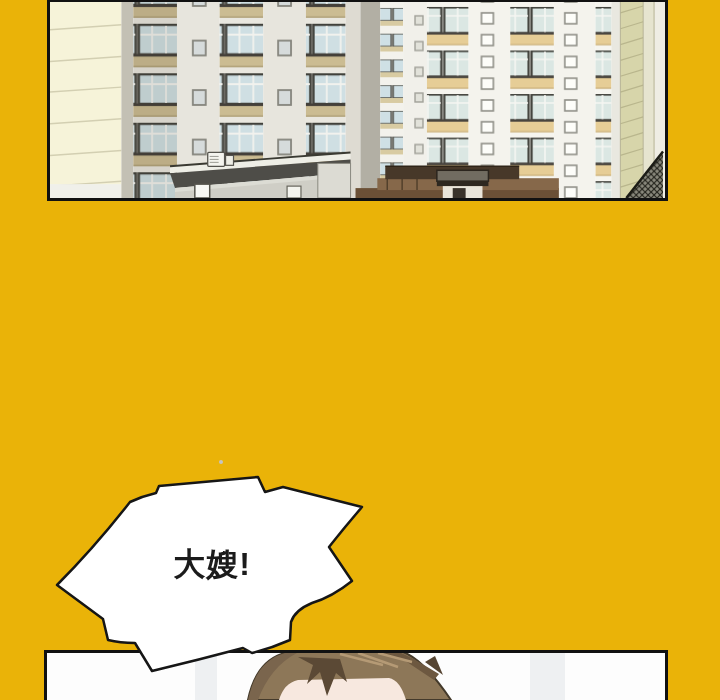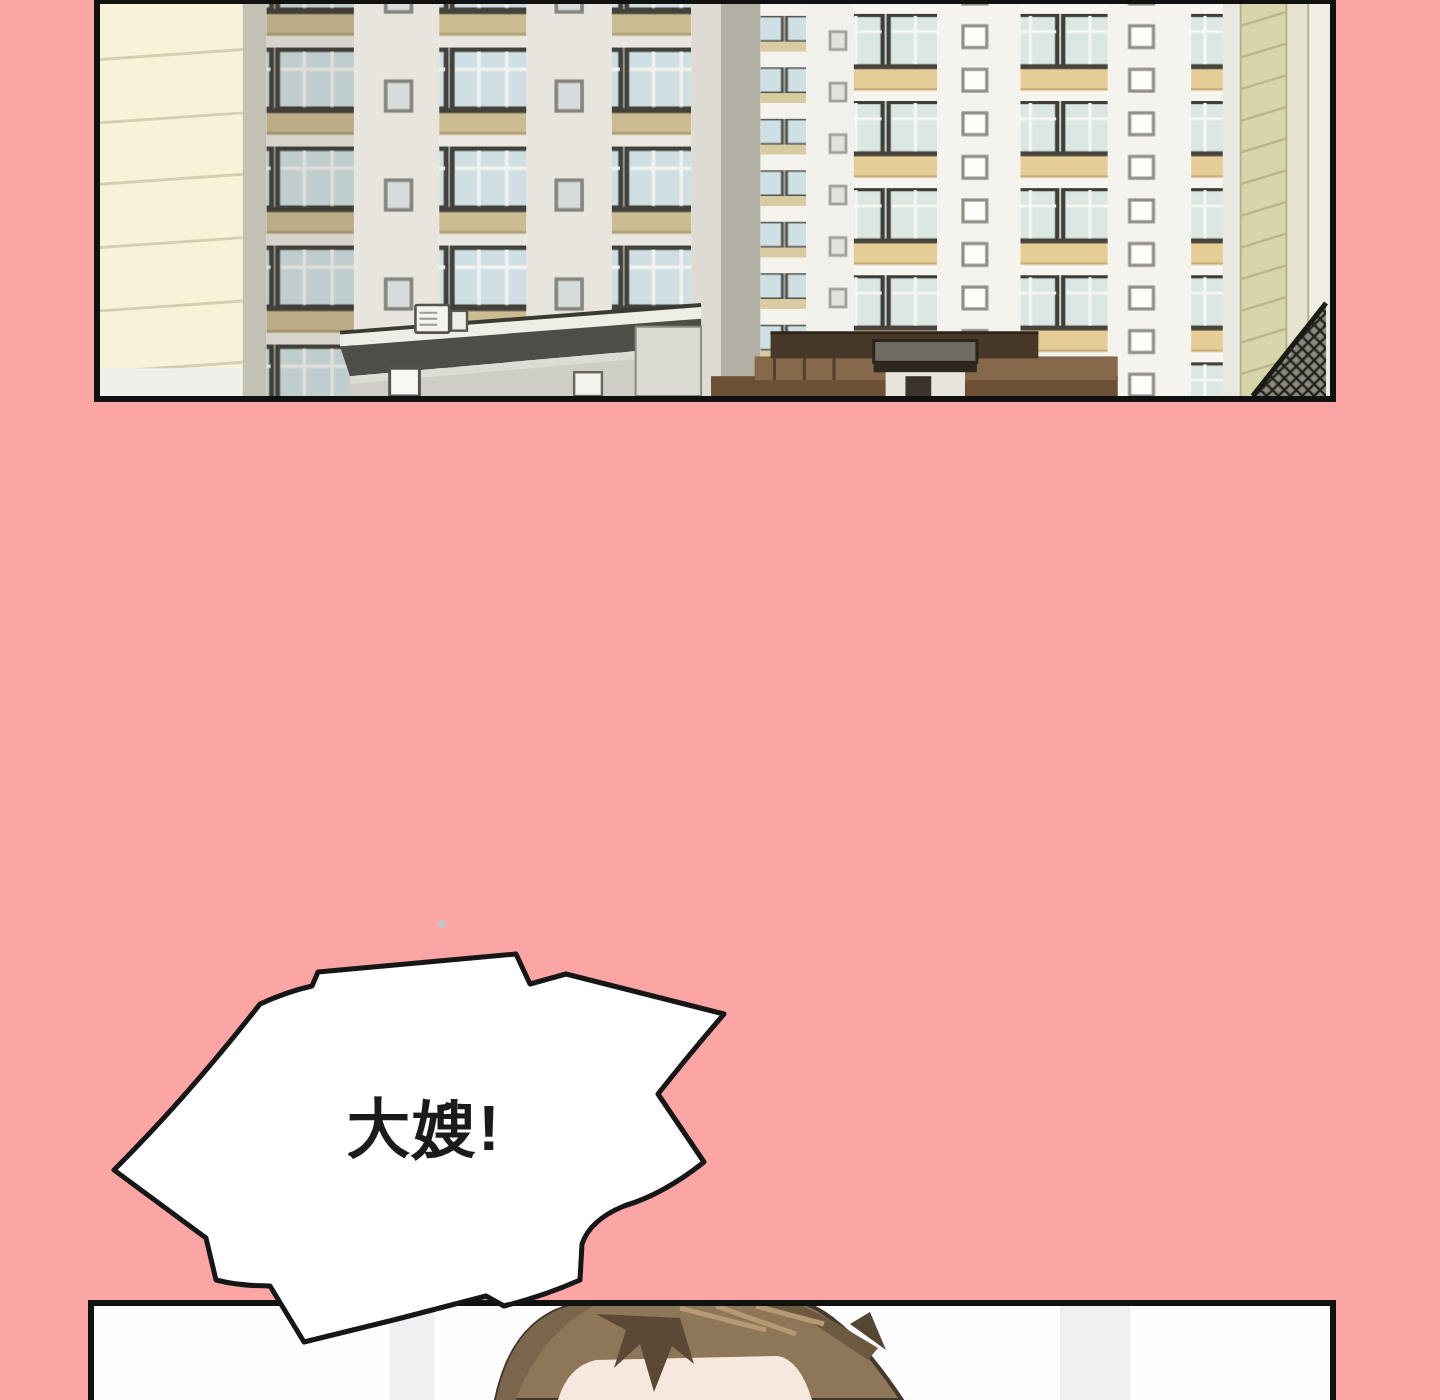--- a/index.html
+++ b/index.html
@@ -1,18 +1,18 @@
 <!DOCTYPE html>
 <html><head>
 <meta charset="utf-8">
 <style>
   html,body{margin:0;padding:0;background:#ffffff;}
   #stage{
     position:relative;width:720px;height:700px;overflow:hidden;
-    background:#fca5a5;font-family:"Liberation Sans","DejaVu Sans",sans-serif;
+    background:#eab308;font-family:"Liberation Sans","DejaVu Sans",sans-serif;
   }
   .panel{position:absolute;box-sizing:border-box;background:#fff;}
   #panel-apartments{
     left:47px;top:0;width:621px;height:201px;
     border:3px solid #111;border-top-width:2px;z-index:1;
   }
   #panel-head{
     left:44px;top:650px;width:624px;height:50px;
     border:3px solid #111;border-bottom:none;z-index:1;
   }

